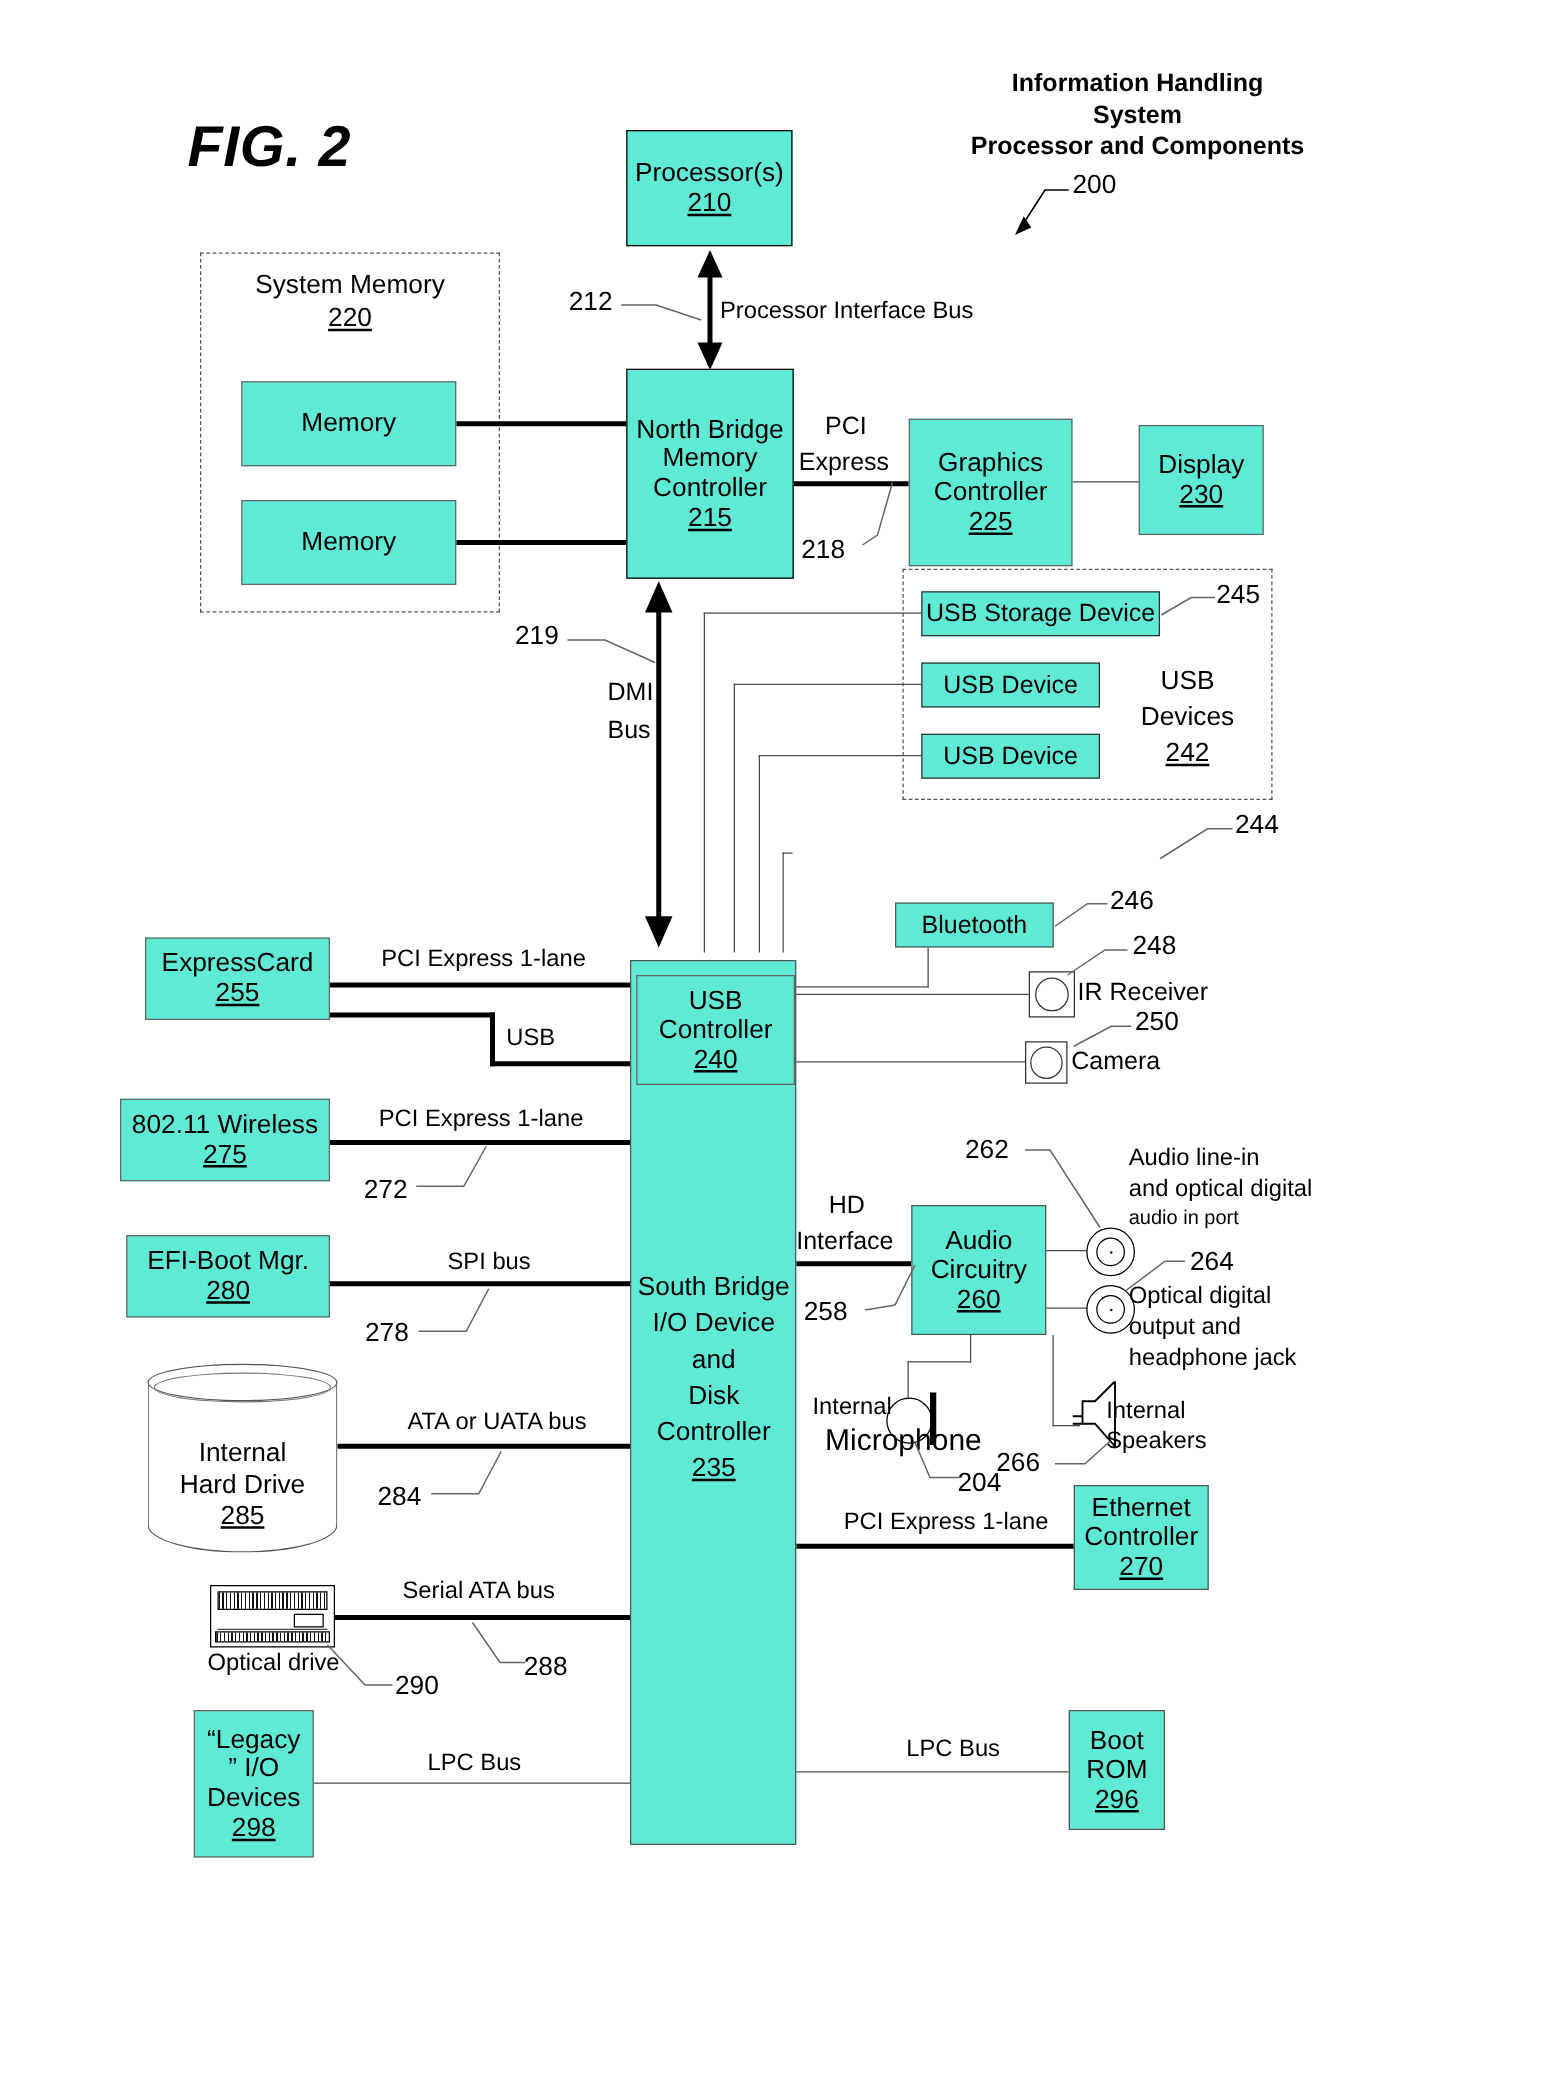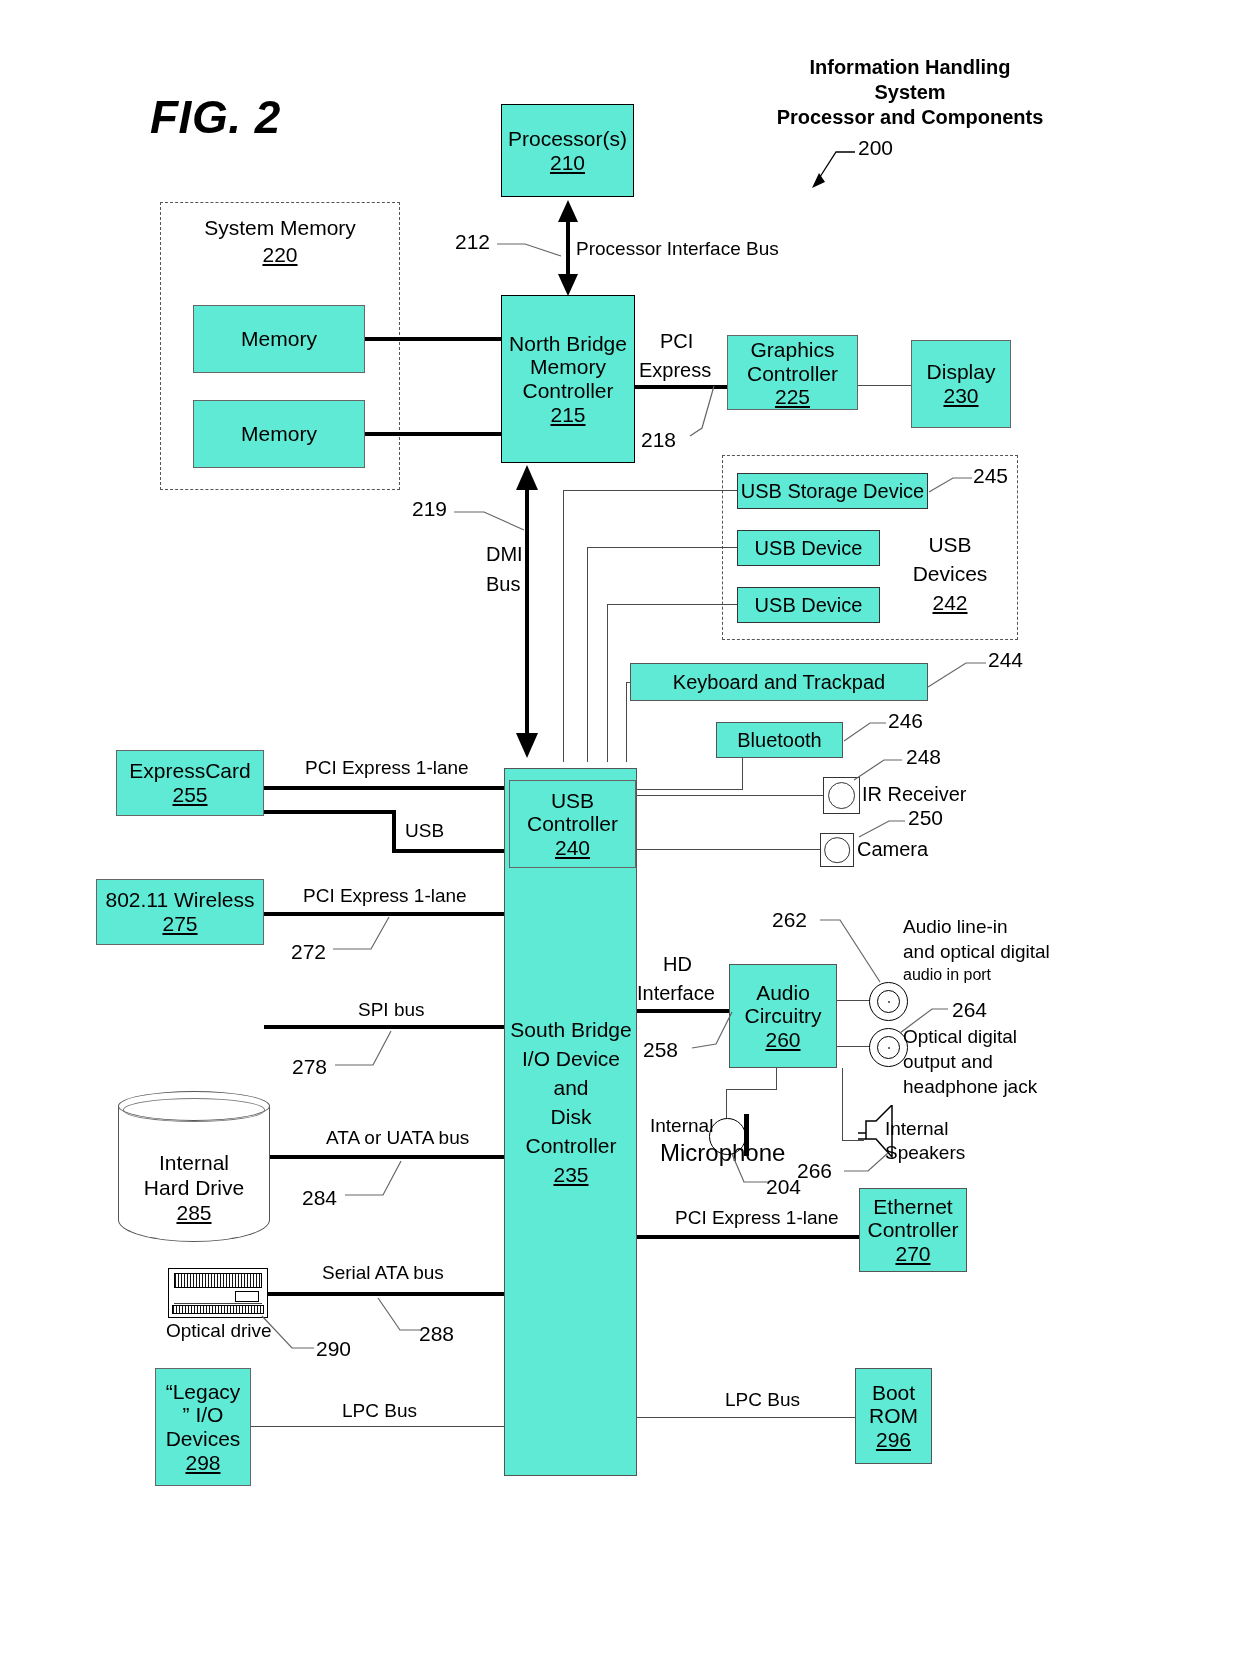--- a/index.html
+++ b/index.html
@@ -116,21 +116,21 @@
   </div>
 
   <div class="t" style="left:660px;top:330px;font-size:20px;">PCI</div>
   <div class="t" style="left:639px;top:359px;font-size:20px;">Express</div>
   <div class="hl thick" style="left:635px;top:385px;width:92px;"></div>
   <div class="t" style="left:641px;top:428px;font-size:21px;">218</div>
   <svg class="lead" style="left:688px;top:382px;width:50px;height:70px;">
     <path d="M 26 4 L 14 46 L 2 54" stroke="#666" stroke-width="1.2" fill="none"></path>
   </svg>
 
-  <div class="box" style="left:727px;top:335px;width:131px;height:75px;border-color:#666;border-width:1.3px;font-size:21px;justify-content:flex-end;">
+  <div class="box" style="left:727px;top:335px;width:131px;height:118px;border-color:#666;border-width:1.3px;font-size:21px;">
     <span class="lbl">Graphics</span>
     <span class="lbl">Controller</span>
     <span class="num">225</span>
   </div>
 
   <div class="hl thin" style="left:858px;top:385px;width:53px;"></div>
 
   <div class="box" style="left:911px;top:340px;width:100px;height:88px;border-color:#666;border-width:1.3px;font-size:21px;">
     <span class="lbl">Display</span>
     <span class="num">230</span>
@@ -167,23 +167,20 @@
 
   <div class="hl thin" style="left:563px;top:490px;width:174px;"></div>
   <div class="vl thin" style="left:563px;top:490px;height:272px;"></div>
 
   <div class="hl thin" style="left:587px;top:547px;width:150px;"></div>
   <div class="vl thin" style="left:587px;top:547px;height:215px;"></div>
 
   <div class="hl thin" style="left:607px;top:604px;width:130px;"></div>
   <div class="vl thin" style="left:607px;top:604px;height:158px;"></div>
 
-  <div class="box" style="left:630px;top:663px;width:298px;height:38px;border-color:#555;border-width:1.4px;font-size:20px;">
-    <span class="lbl">Keyboard and Trackpad</span>
-  </div>
   <div class="hl thin" style="left:626px;top:682px;width:8px;"></div>
   <div class="vl thin" style="left:626px;top:682px;height:80px;"></div>
   <div class="t" style="left:988px;top:648px;font-size:21px;">244</div>
   <svg class="lead" style="left:922px;top:655px;width:72px;height:38px;">
     <path d="M 64 8 L 44 8 L 6 32" stroke="#666" stroke-width="1.2" fill="none"></path>
   </svg>
 
   <div class="box" style="left:716px;top:722px;width:127px;height:36px;border-color:#555;border-width:1.4px;font-size:20px;">
     <span class="lbl">Bluetooth</span>
   </div>
@@ -241,20 +238,24 @@
     <span class="lbl">802.11 Wireless</span>
     <span class="num">275</span>
   </div>
   <div class="t" style="left:303px;top:885px;font-size:19px;">PCI Express 1-lane</div>
   <div class="hl thick" style="left:264px;top:912px;width:240px;"></div>
   <div class="t" style="left:291px;top:940px;font-size:21px;">272</div>
   <svg class="lead" style="left:331px;top:913px;width:66px;height:44px;">
     <path d="M 58 4 L 40 36 L 2 36" stroke="#666" stroke-width="1.2" fill="none"></path>
   </svg>
 
+  <div class="box" style="left:101px;top:988px;width:163px;height:66px;border-color:#666;border-width:1.3px;font-size:21px;">
+    <span class="lbl">EFI-Boot Mgr.</span>
+    <span class="num">280</span>
+  </div>
   <div class="t" style="left:358px;top:999px;font-size:19px;">SPI bus</div>
   <div class="hl thick" style="left:264px;top:1025px;width:240px;"></div>
   <div class="t" style="left:292px;top:1055px;font-size:21px;">278</div>
   <svg class="lead" style="left:333px;top:1027px;width:66px;height:45px;">
     <path d="M 58 4 L 40 38 L 2 38" stroke="#666" stroke-width="1.2" fill="none"></path>
   </svg>
 
   <div class="cyl" style="left:118px;top:1091px;width:152px;height:151px;">
     <div class="body"></div>
     <div class="top"></div>

